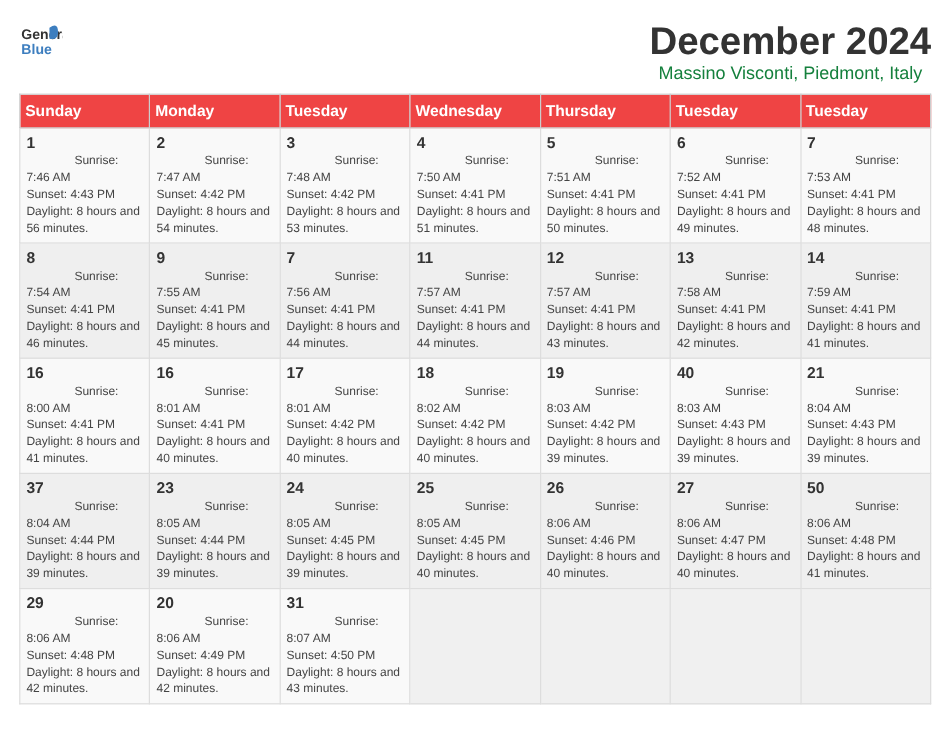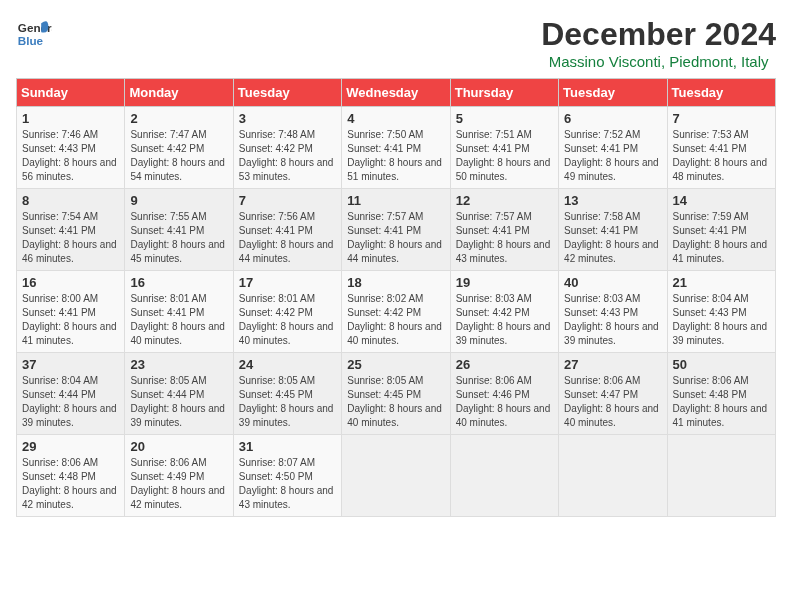--- a/index.html
+++ b/index.html
@@ -68,20 +68,21 @@
     .day-number {
       font-size: 13px;
       font-weight: bold;
       display: block;
       margin-bottom: 2px;
     }
     .day-info {
       font-size: 10px;
       line-height: 1.4;
       color: #444;
+      margin-left: 40px;
     }
     .empty-cell {
       background-color: #f0f0f0 !important;
     }
   </style>
 </head>
 <body>
 
 <div class="header-area">
   <div class="logo">

